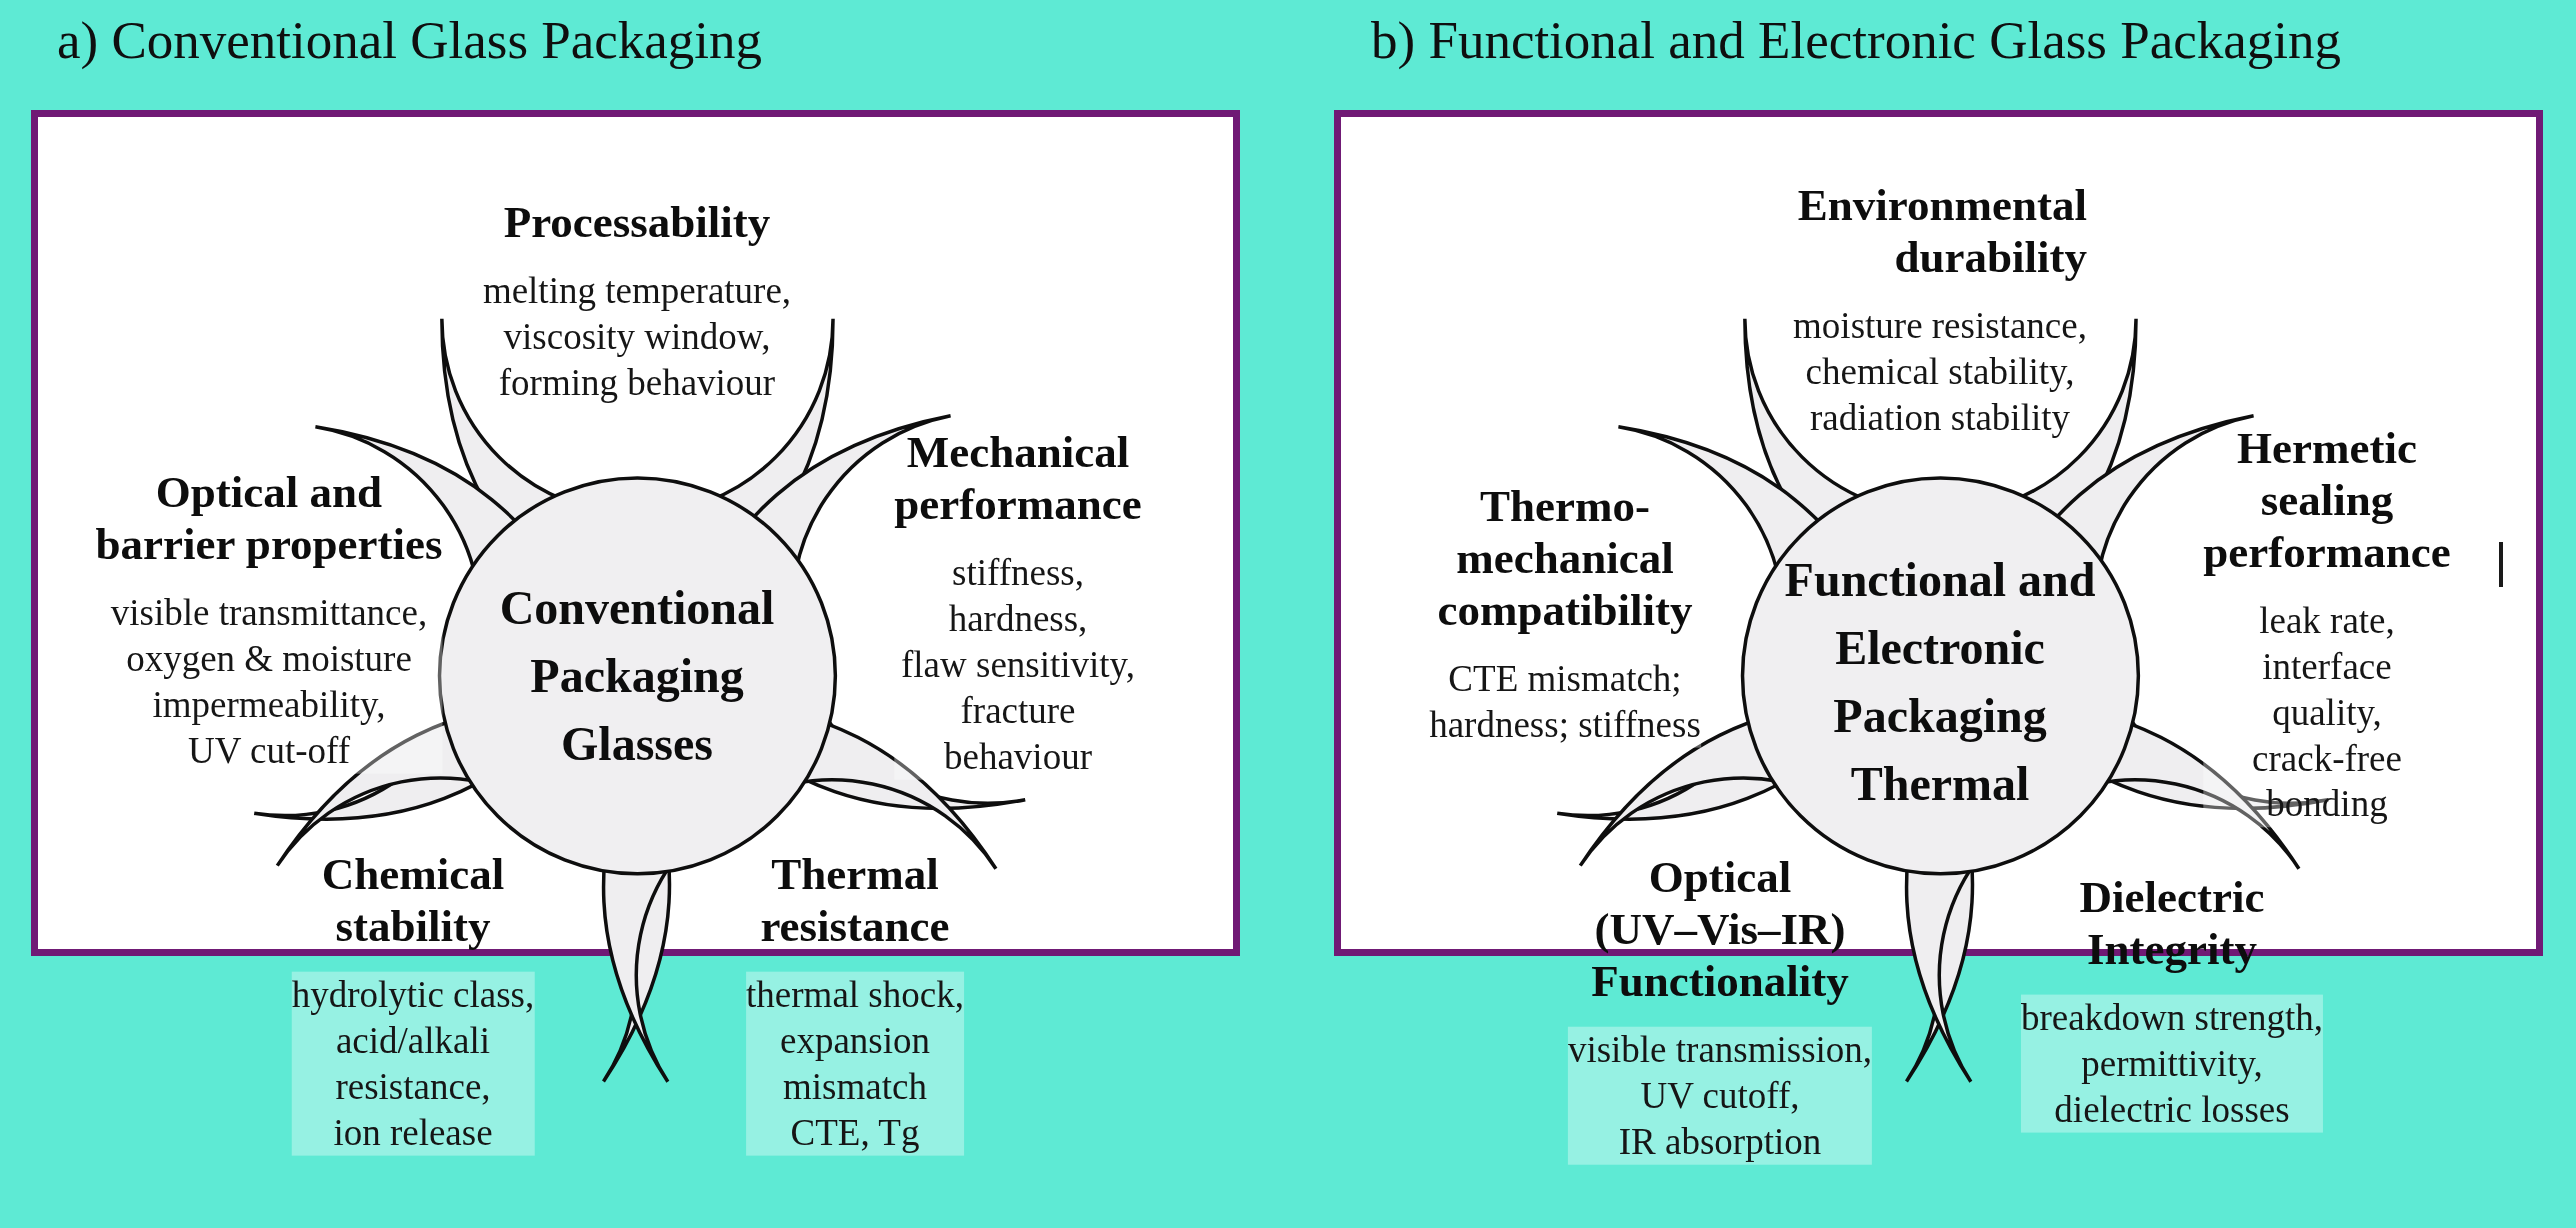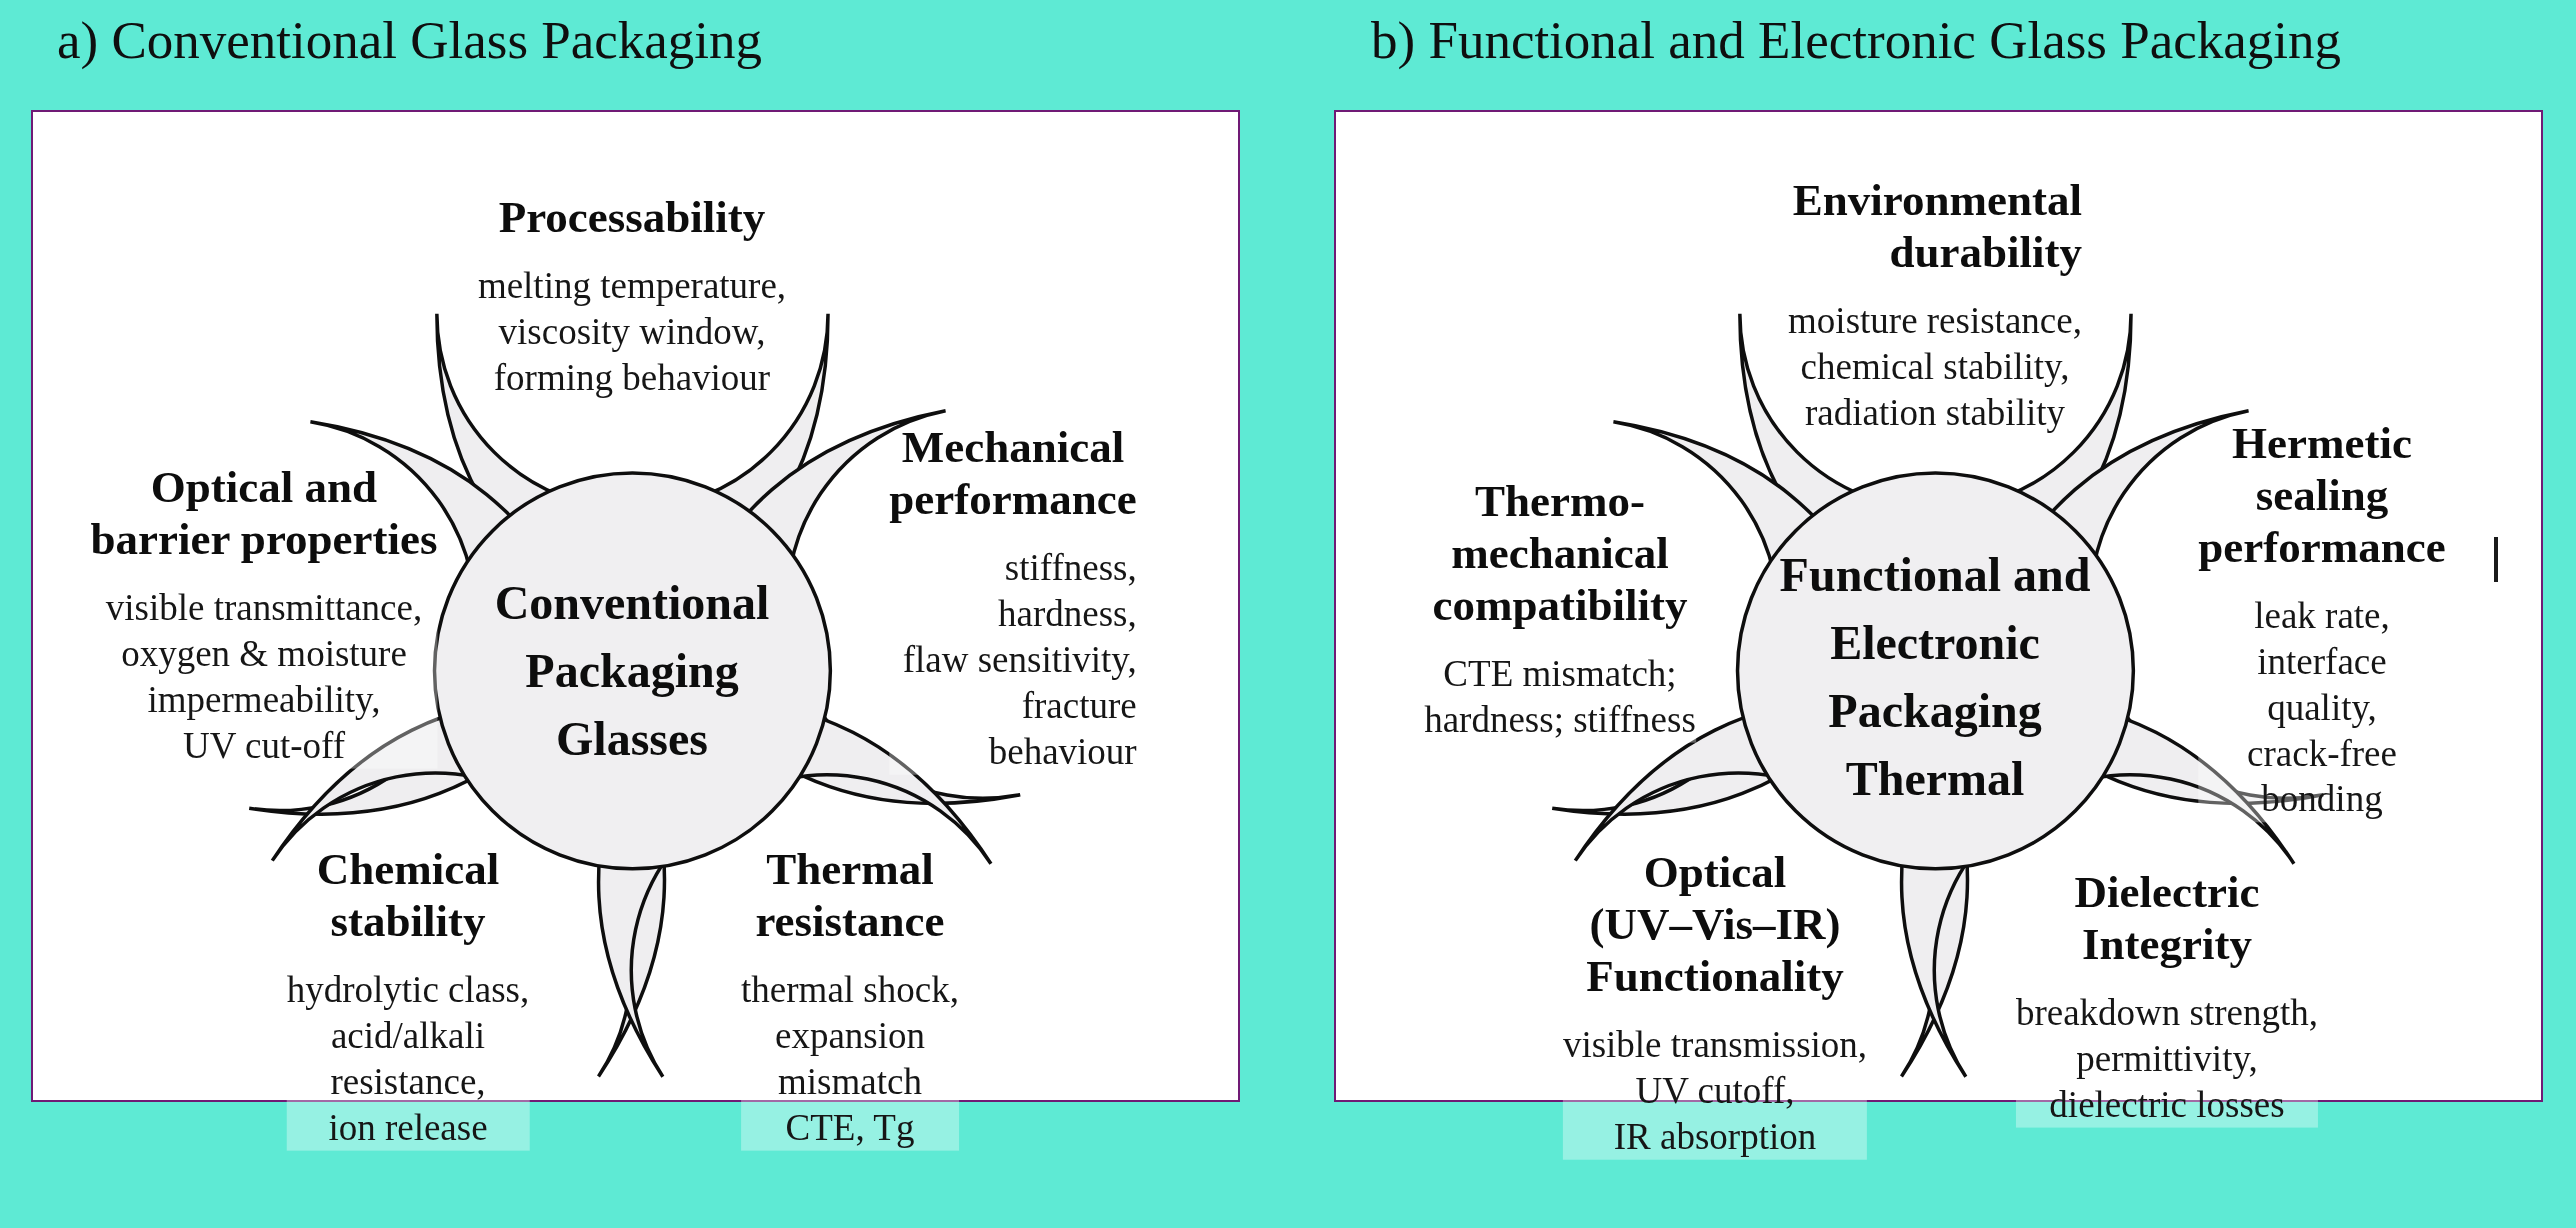--- a/index.html
+++ b/index.html
@@ -17,22 +17,22 @@
     top: 11px;
     font-size: 53px;
     line-height: 1.1;
     color: #0f0f0f;
     white-space: nowrap;
   }
   .box {
     position: absolute;
     top: 110px;
     width: 1209px;
-    height: 992px;
-    border: 2px solid #701a75;
+    height: 846px;
+    border: 7px solid #701a75;
     box-sizing: border-box;
     background: #ffffff;
   }
   .box svg { position: absolute; left: 0; top: 0; }
   .txt {
     position: absolute;
     transform: translate(-50%, -50%);
     text-align: center;
     white-space: pre-line;
   }
@@ -91,21 +91,21 @@
       <div class="pt-head" style="max-width:435px;">Optical and
 barrier properties</div>
       <div class="pt-body" style="max-width:435px;">visible transmittance,
 oxygen &amp; moisture
 impermeability,
 UV cut-off</div>
     </div>
     <div class="txt" style="left:980px; top:486px;">
       <div class="pt-head" style="max-width:435px;">Mechanical
 performance</div>
-      <div class="pt-body" style="max-width:435px;text-align:right;">stiffness, hardness,
+      <div class="pt-body" style="max-width:435px;">stiffness, hardness,
 flaw sensitivity,
 fracture behaviour</div>
     </div>
     <div class="txt" style="left:375px; top:885px;">
       <div class="pt-head" style="max-width:404px;">Chemical
 stability</div>
       <div class="pt-body" style="max-width:404px;">hydrolytic class,
 acid/alkali
 resistance,
 ion release</div>

